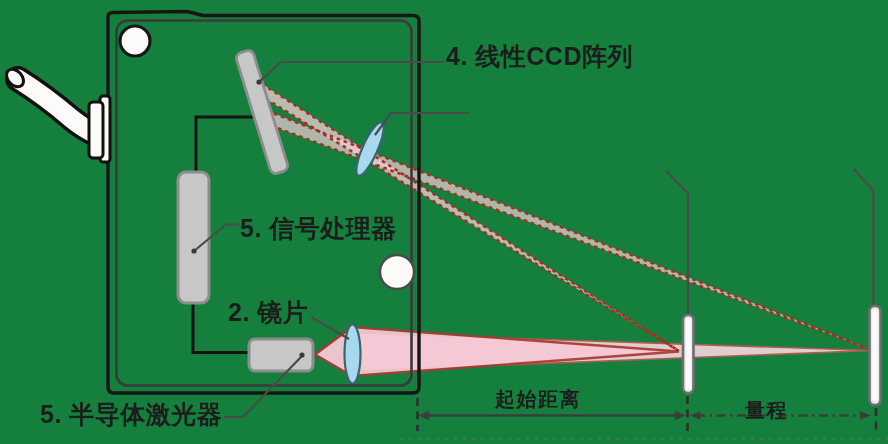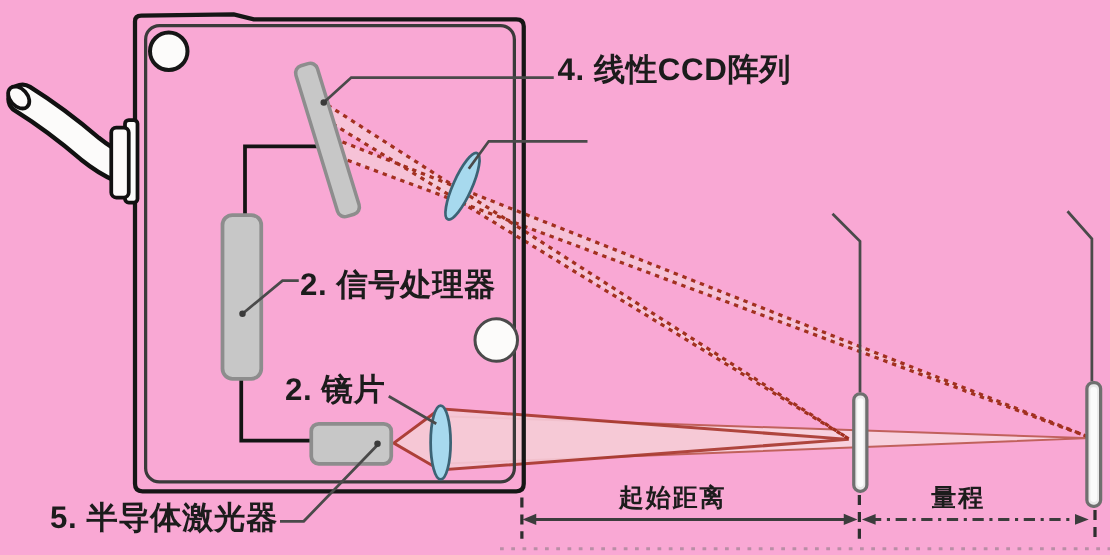--- a/index.html
+++ b/index.html
@@ -1,18 +1,18 @@
 <!DOCTYPE html>
 <html><head>
 <meta charset="utf-8">
 <style>
   html,body{margin:0;padding:0;background:#ffffff;}
   .stage{
     position:relative;width:888px;height:444px;overflow:hidden;
-    background:#f9a8d4;
+    background:#15803d;
     font-family:"Liberation Sans","DejaVu Sans",sans-serif;
   }
   .stage svg{position:absolute;left:0;top:0;}
   .label{
     position:absolute;
     font-weight:700;
     color:#1c1c1c;
     font-size:25px;
     letter-spacing:0.5px;
     white-space:nowrap;
@@ -112,19 +112,19 @@
       <polygon points="686,415.5 675,411 675,420"></polygon>
       <polygon points="689.5,415.5 700.5,411.2 700.5,419.8"></polygon>
       <polygon points="871,415.5 860,411.2 860,419.8"></polygon>
     </g>
   </g>
 
   <line x1="400" y1="439" x2="888" y2="439" stroke="#6f6f6f" stroke-width="2.4" stroke-dasharray="3 6" opacity="0.45"></line>
 </svg>
 
   <div class="label" style="left:446px;top:43px;">4. 线性CCD阵列</div>
-  <div class="label" style="left:240px;top:215px;">2. 信号处理器</div>
+  <div class="label" style="left:240px;top:215px;">5. 信号处理器</div>
   <div class="label" style="left:228px;top:299px;">2. 镜片</div>
   <div class="label" style="left:40px;top:401px;">5. 半导体激光器</div>
   <div class="label dim" style="left:495px;top:388px;">起始距离</div>
-  <div class="label dim" style="left:745px;top:388px;">量程</div>
+  <div class="label dim" style="left:745px;top:399px;">量程</div>
 
 </div>
 
 </body></html>

